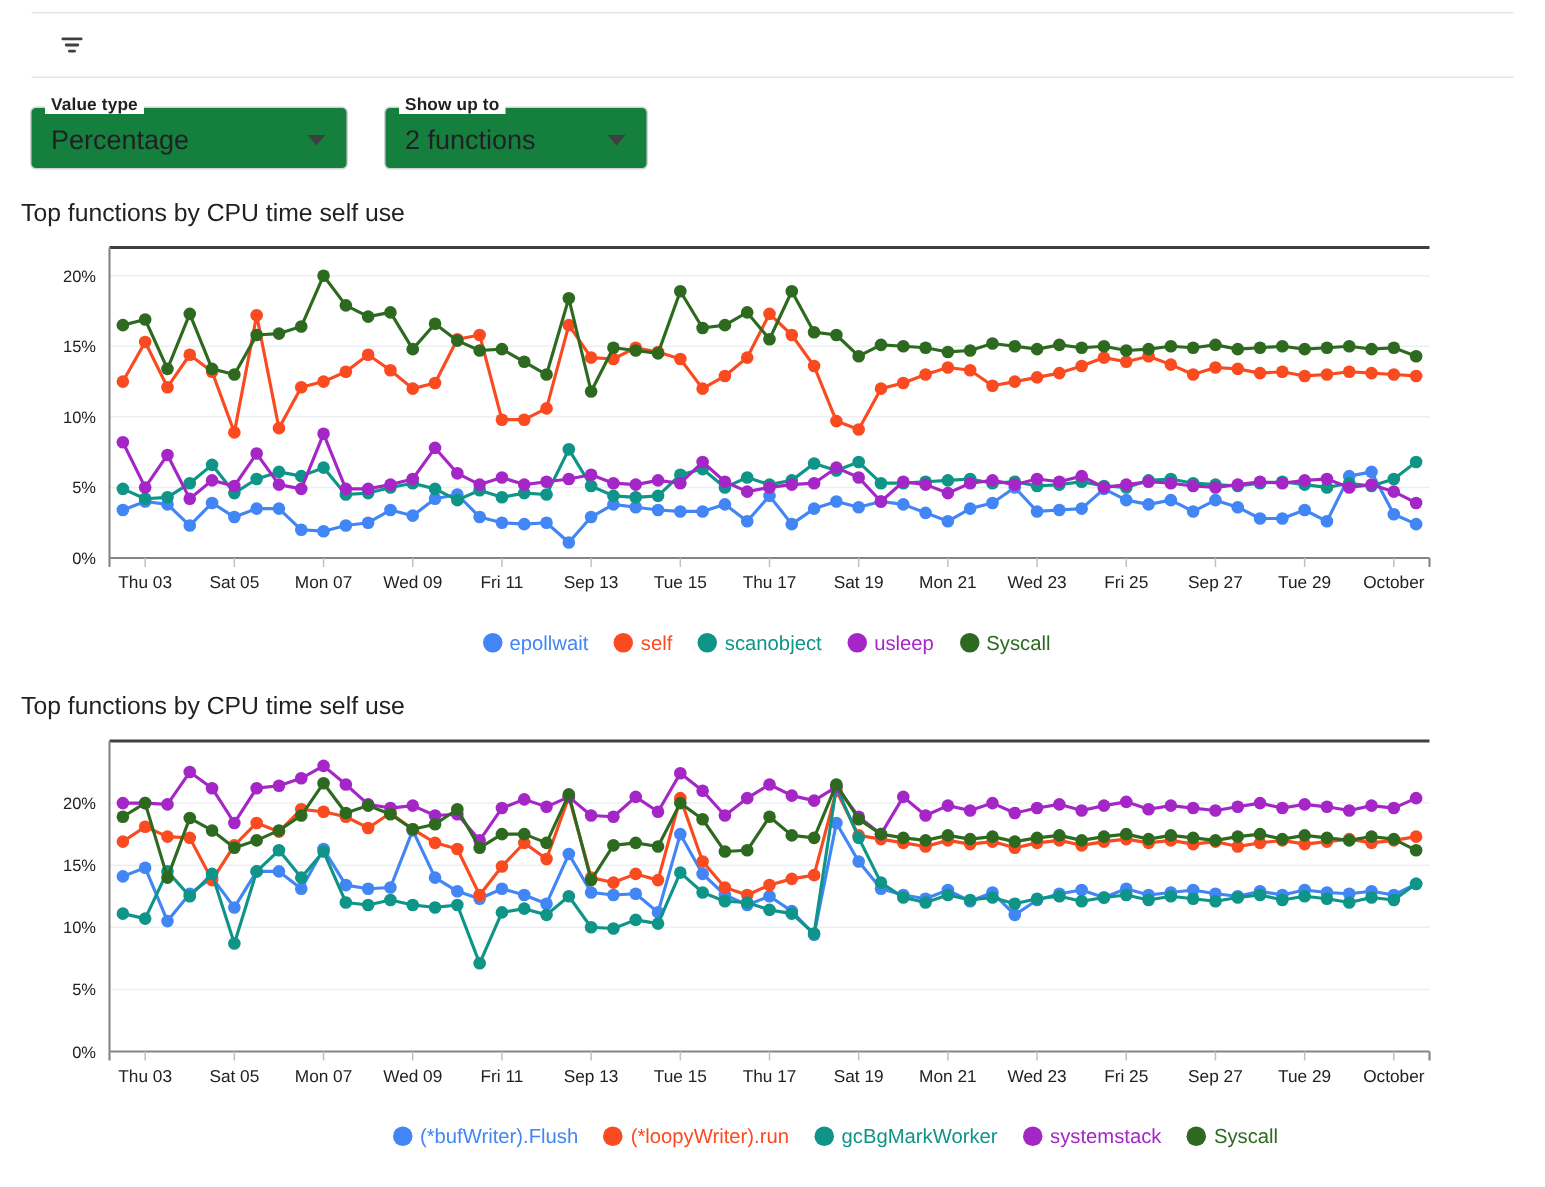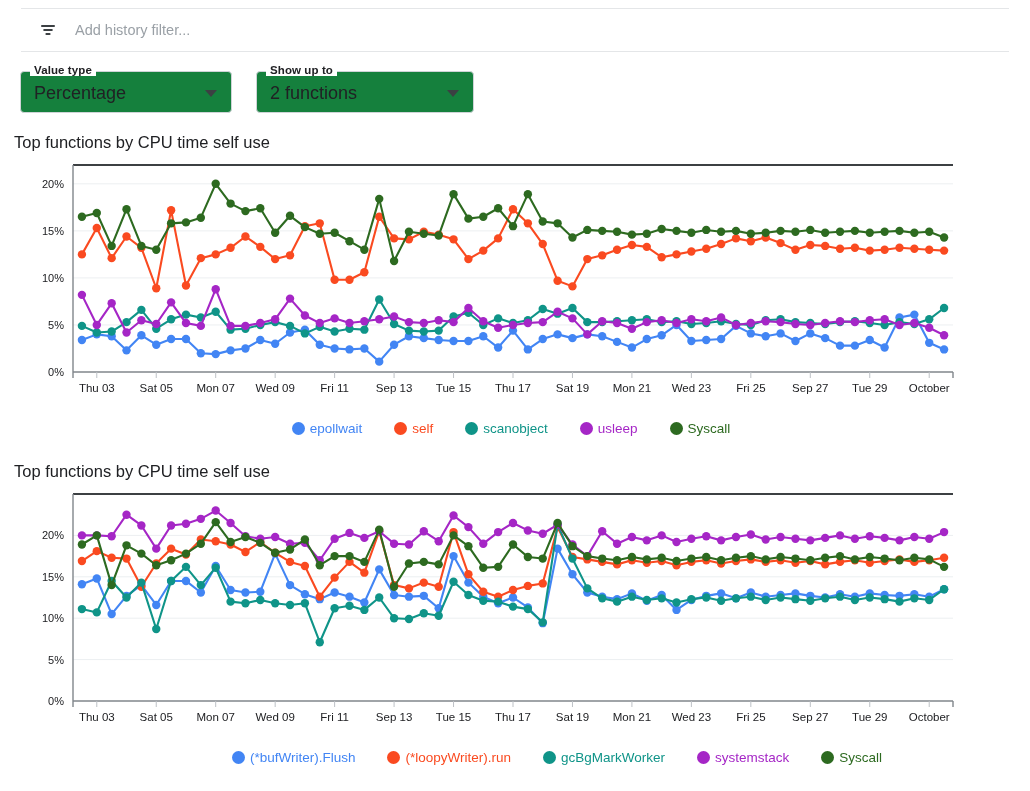--- a/index.html
+++ b/index.html
@@ -27,21 +27,21 @@
   }
   .filter-input::placeholder{color:#9aa0a6;}
 
   
   .selects{position:absolute;left:20px;top:71px;display:flex;gap:24px;}
   .field{
     position:relative;height:42px;border:1px solid #cfd3d7;border-radius:4px;
     background:#15803d;box-sizing:border-box;
   }
   .field.valuetype{width:212px;}
-  .field.showup{width:218px;}
+  .field.showup{width:176px;}
   .field .legend{
     position:absolute;top:-8px;left:9px;background:#fff;padding:0 4px;
     font-size:11.5px;font-weight:bold;color:#202124;letter-spacing:.1px;
   }
   .field .value{
     position:absolute;left:13px;top:11px;font-size:18px;color:#202124;
   }
   .caret{
     position:absolute;right:14px;top:18px;width:0;height:0;
     border-left:6px solid transparent;border-right:6px solid transparent;
@@ -51,41 +51,40 @@
   
   .chart-block{position:absolute;left:0;width:1030px;}
   .chart-title{
     position:absolute;left:14px;top:0;font-size:16.5px;color:#202124;white-space:nowrap;
   }
   .plot-wrap{position:absolute;left:0;top:26px;width:1030px;height:258px;}
   .plot-svg{display:block;}
 
   .legend-row{
     position:absolute;left:0;width:1030px;
-    display:flex;align-items:flex-start;justify-content:center;gap:24px;
+    display:flex;align-items:flex-start;justify-content:center;gap:9px;
     font-size:13.5px;
   }
   .legend-item{display:flex;align-items:center;gap:5px;margin-right:8px;}
   .legend-dot{width:13px;height:13px;border-radius:50%;display:block;}
   .legend-label{white-space:nowrap;}
 </style>
 </head>
 <body>
 
 <div class="page">
 
   <div class="filter-bar">
     <span class="filter-icon">
       <svg width="20" height="20" viewBox="0 0 20 20" aria-hidden="true">
         <rect x="3" y="5" width="14" height="1.9" rx="0.9" fill="#3c4043"></rect>
         <rect x="5.2" y="9.05" width="9.6" height="1.9" rx="0.9" fill="#3c4043"></rect>
         <rect x="7.4" y="13.1" width="5.2" height="1.9" rx="0.9" fill="#3c4043"></rect>
       </svg>
     </span>
-    <input class="filter-input" type="text" placeholder="Add history filter..." style="">
   </div>
 
   <div class="selects">
     <div class="field valuetype">
       <span class="legend">Value type</span>
       <span class="value">Percentage</span>
       <span class="caret"></span>
     </div>
     <div class="field showup">
       <span class="legend">Show up to</span>

